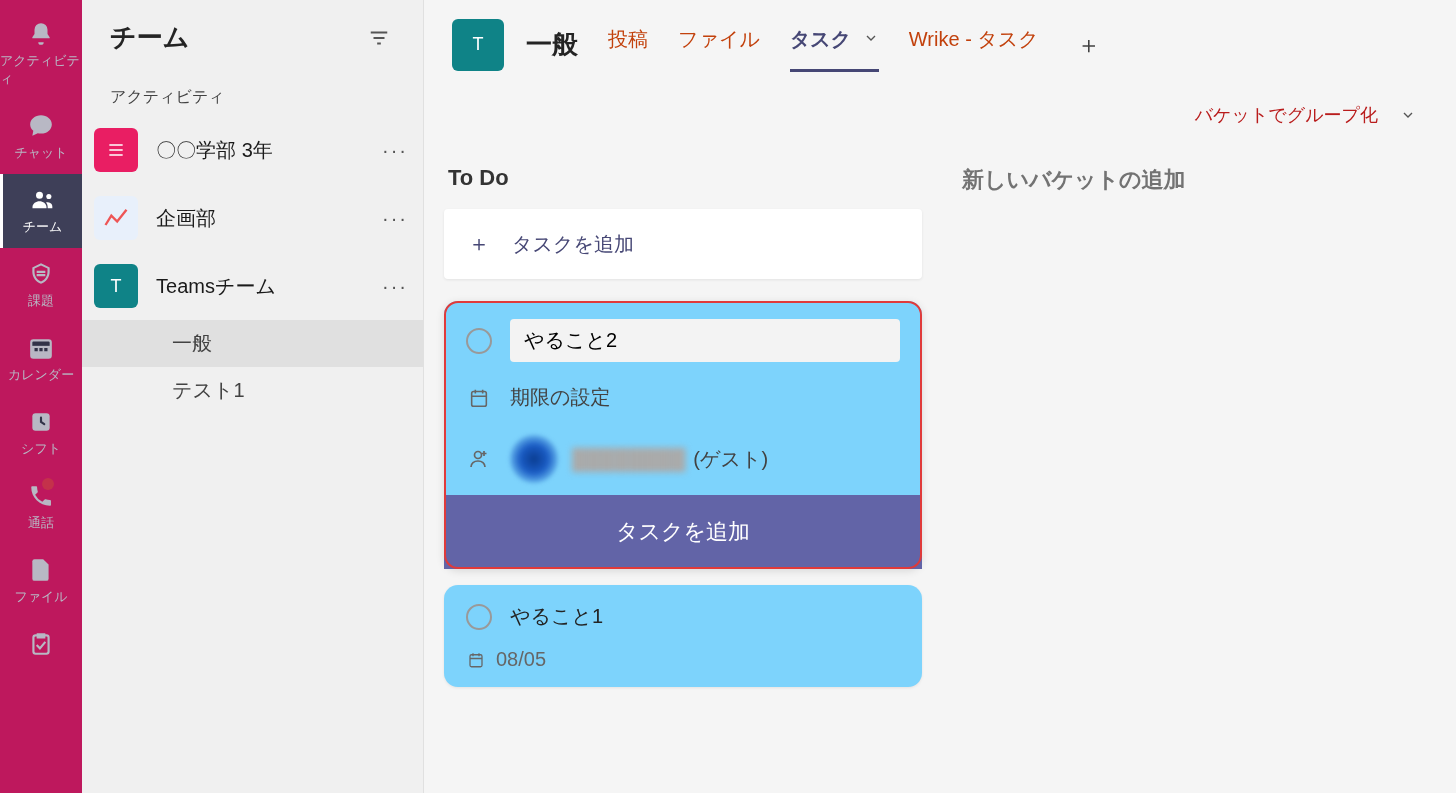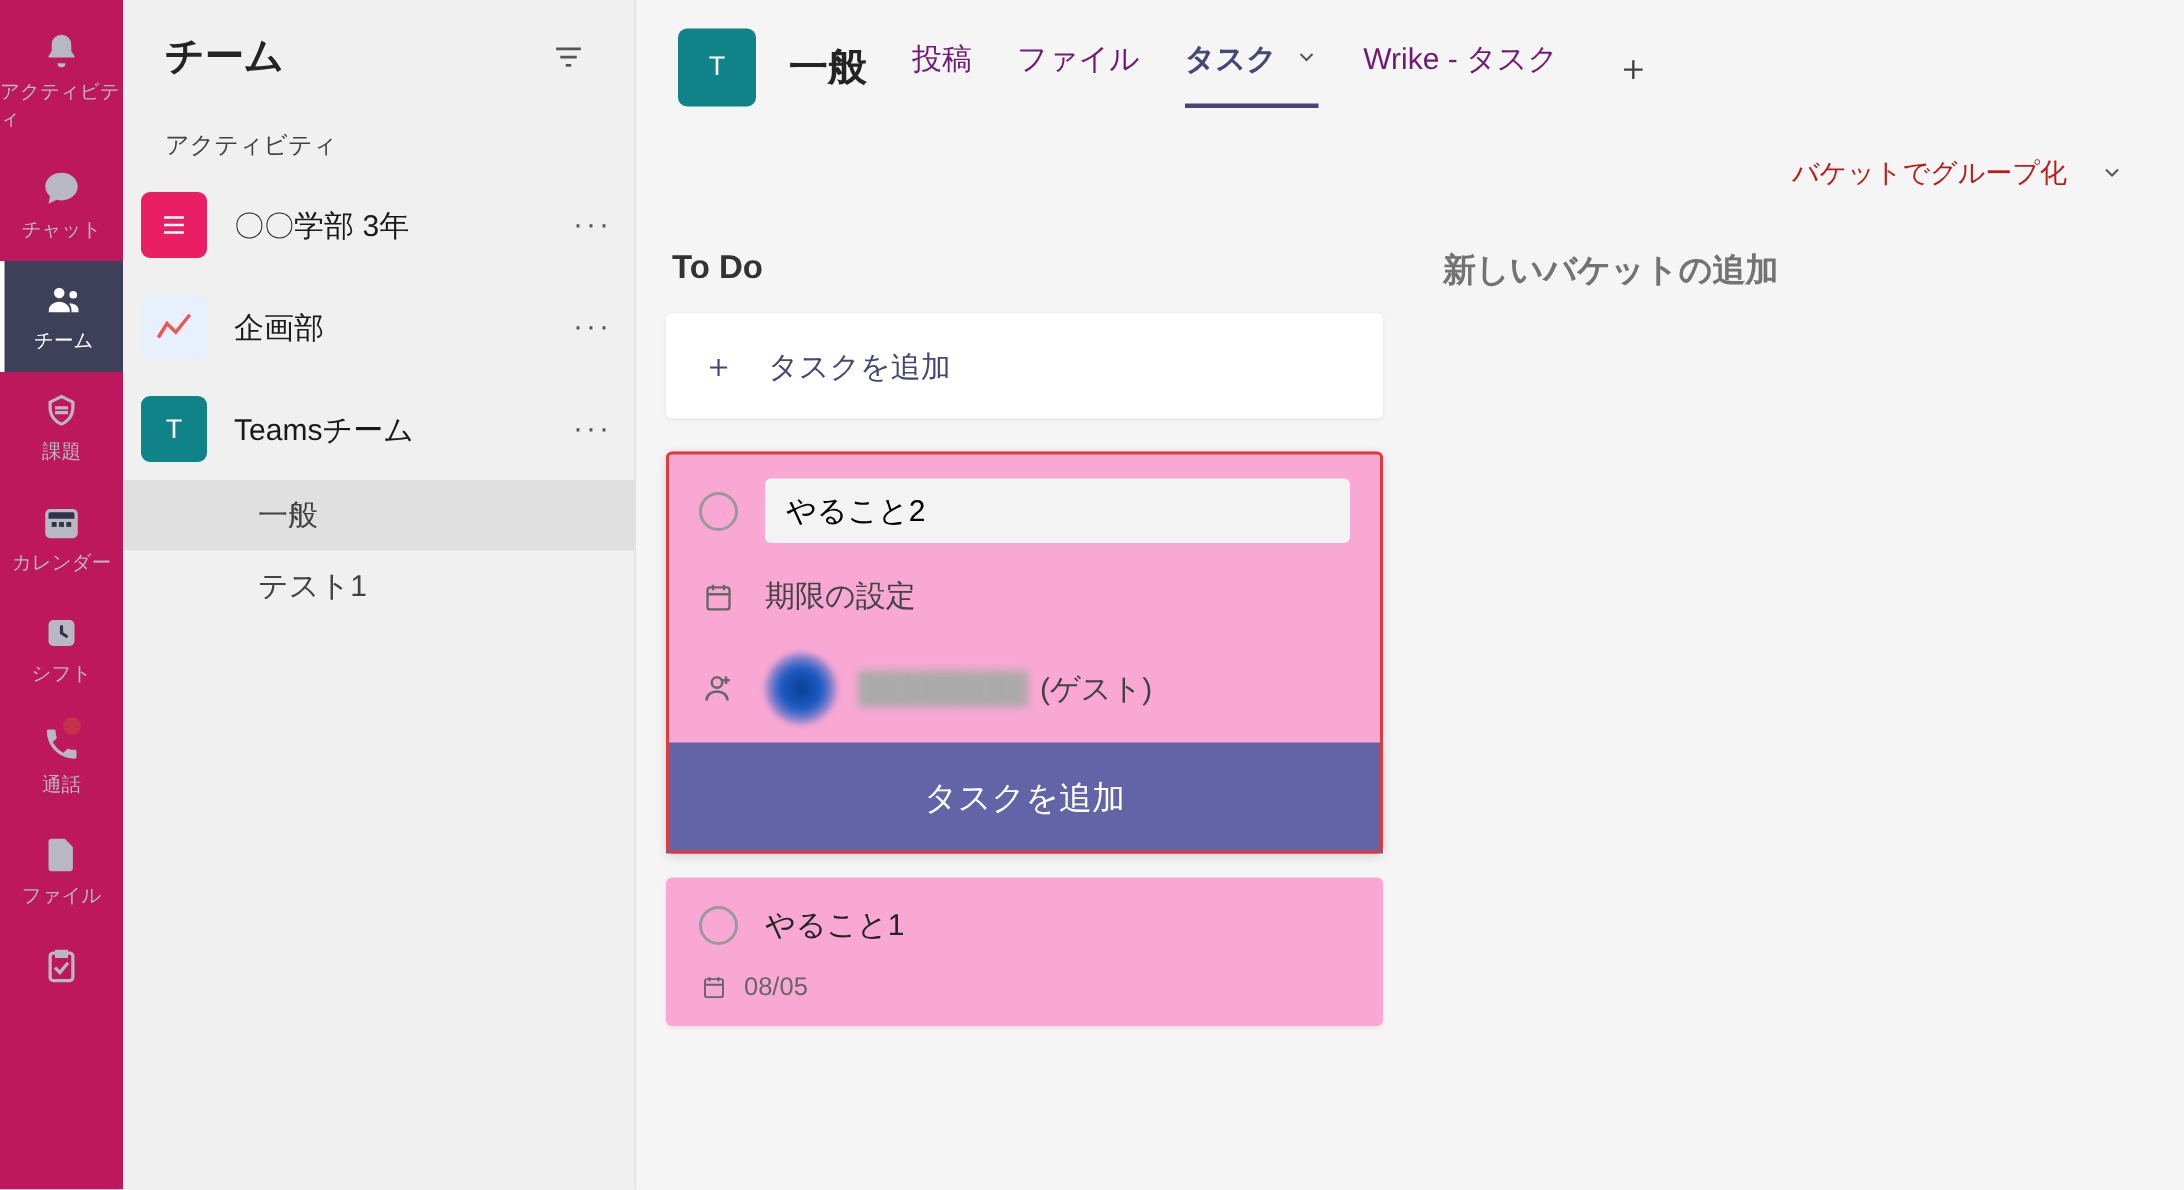--- a/index.html
+++ b/index.html
@@ -25,55 +25,55 @@
     .team-name { flex: 1; font-size: 20px; color: #1a1a1a; }
     .team-more { width: 32px; color: #555; font-size: 20px; letter-spacing: 2px; text-align: center; }
     .channel-item { padding: 10px 28px 10px 90px; font-size: 20px; color: #424242; cursor: pointer; }
     .channel-item.active { background: #e0e0e0; }
     
     
     .main { flex: 1; display: flex; flex-direction: column; background: #f5f5f5; }
     .main-header { display: flex; align-items: center; padding: 18px 28px; background: #f5f5f5; }
     .main-avatar { width: 52px; height: 52px; background: #0f8387; border-radius: 6px; display: flex; align-items: center; justify-content: center; color: #fff; font-size: 18px; margin-right: 22px; }
     .main-title { font-size: 26px; font-weight: 700; margin-right: 30px; }
-    .tab { font-size: 20px; color: #701a75; margin-right: 30px; padding: 8px 0 18px; cursor: pointer; position: relative; }
+    .tab { font-size: 20px; color: #c2410c; margin-right: 30px; padding: 8px 0 18px; cursor: pointer; position: relative; }
     .tab.active { color: #464775; font-weight: 600; }
     .tab.active::after { content: ''; position: absolute; bottom: -1px; left: 0; right: 0; height: 3px; background: #464775; }
     .tab-chevron { display: inline-block; margin-left: 6px; }
     .tab-add { font-size: 24px; cursor: pointer; color: #424242; margin-left: 8px; }
     
     .groupby { display: flex; align-items: center; justify-content: flex-end; padding: 14px 40px 10px; font-size: 18px; color: #b91c1c; }
     .groupby-chevron { margin-left: 22px; }
     
     .board { display: flex; padding: 20px 20px 0; gap: 36px; overflow: hidden; flex: 1; }
     .bucket { width: 478px; display: flex; flex-direction: column; }
     .bucket-title { font-size: 22px; font-weight: 600; color: #333; padding: 8px 4px 18px; }
     .new-bucket-title { font-size: 22px; font-weight: 700; color: #737373; padding: 8px 4px 18px; font-family: Liberation Serif, serif; }
     
     .add-task-bar { background: #fff; border-radius: 4px; display: flex; align-items: center; padding: 20px 24px; box-shadow: 0 1px 3px rgba(0,0,0,0.08); margin-bottom: 22px; cursor: pointer; }
     .add-plus { color: #464775; font-size: 22px; margin-right: 22px; font-weight: 300; }
     .add-label { color: #464775; font-size: 20px; }
     
-    .task-card { background: #f9a8d4; border-radius: 4px; box-shadow: 0 1px 3px rgba(0,0,0,0.08); margin-bottom: 16px; }
+    .task-card { background: #7dd3fc; border-radius: 14px; box-shadow: 0 1px 3px rgba(0,0,0,0.08); margin-bottom: 16px; }
     .task-card.expanded { box-shadow: 0 2px 8px rgba(0,0,0,0.12); outline: 2px solid #e03a3a; outline-offset: -2px; }
     .task-row { display: flex; align-items: center; padding: 18px 22px 10px; }
     .task-circle { width: 26px; height: 26px; border: 2px solid #999; border-radius: 50%; margin-right: 18px; flex-shrink: 0; }
     .task-input-wrap { flex: 1; }
     .task-input { background: #f3f3f3; border: none; border-radius: 4px; padding: 10px 14px; font-size: 20px; width: 100%; }
     .task-row-inner { display: flex; align-items: center; padding: 12px 22px 12px 22px; font-size: 20px; color: #424242; }
     .row-icon { width: 26px; height: 26px; display: flex; align-items: center; justify-content: center; margin-right: 18px; color: #666; }
     .assignee-avatar { width: 48px; height: 48px; border-radius: 50%; background: radial-gradient(circle, #0a3d91 0%, #1a5bc4 40%, rgba(26,91,196,0.3) 70%, transparent 100%); filter: blur(2px); margin-right: 14px; }
     .assignee-name { color: #aaa; filter: blur(3px); margin-right: 8px; }
     .guest-label { color: #424242; }
     .add-btn { background: #6264a7; color: #fff; text-align: center; padding: 22px 0; font-size: 22px; font-weight: 400; cursor: pointer; }
     
     .task-card.simple { padding: 18px 22px 16px; }
     .simple-title-row { display: flex; align-items: center; margin-bottom: 18px; }
     .simple-title { font-size: 20px; color: #242424; }
-    .simple-date-row { display: flex; align-items: center; font-size: 17px; color: #666; }
+    .simple-date-row { display: flex; align-items: center; font-size: 20px; color: #666; }
     .simple-date-icon { width: 20px; height: 20px; display: flex; align-items: center; justify-content: center; margin-right: 10px; }
     
     
     svg { display: block; }
   </style>
 </head>
 <body>
 
 <div class="app">
 

